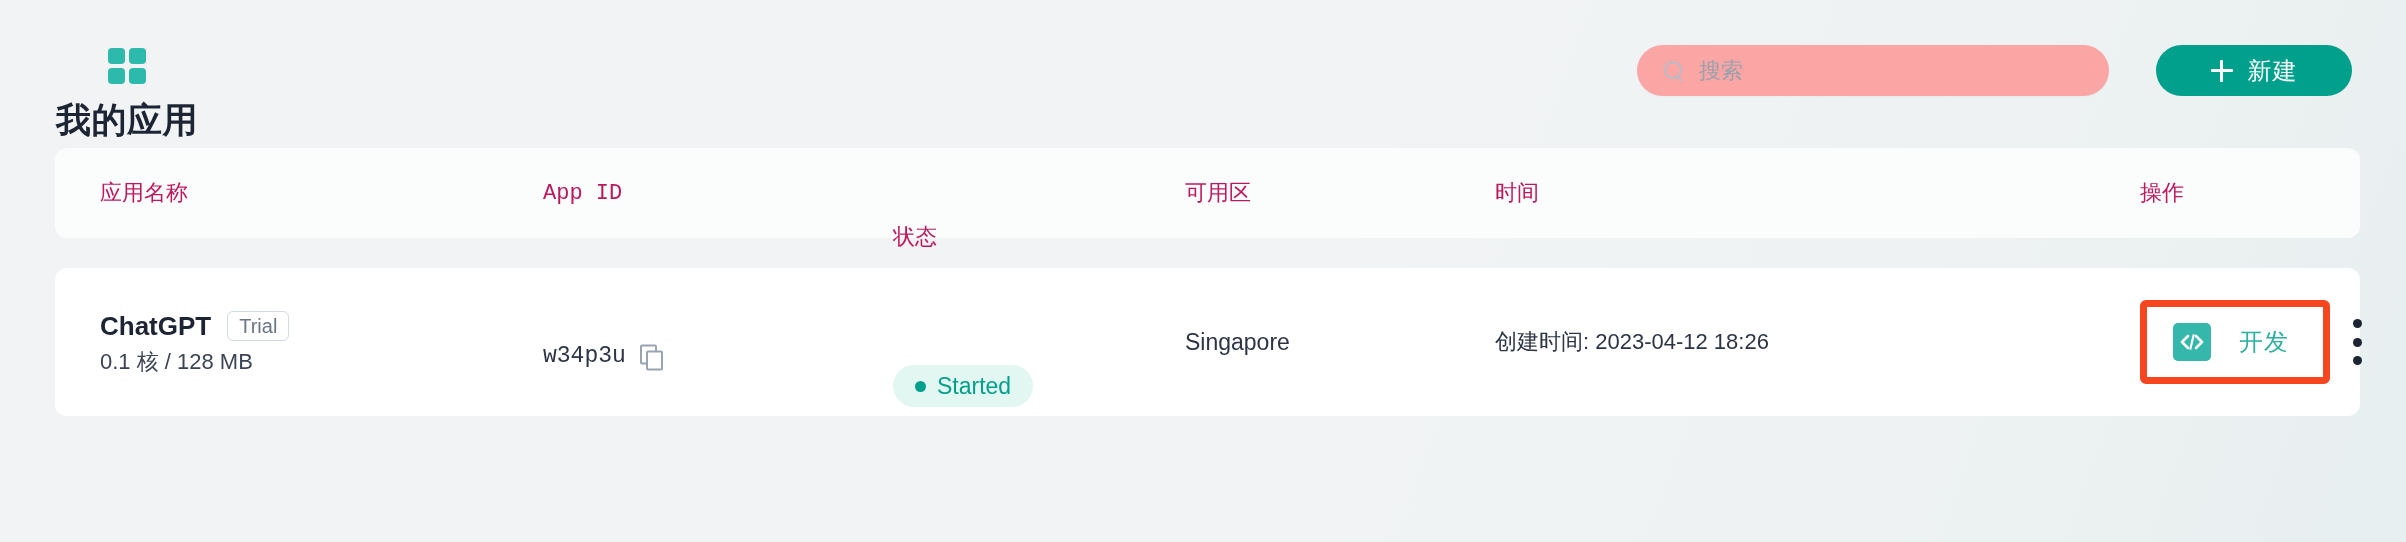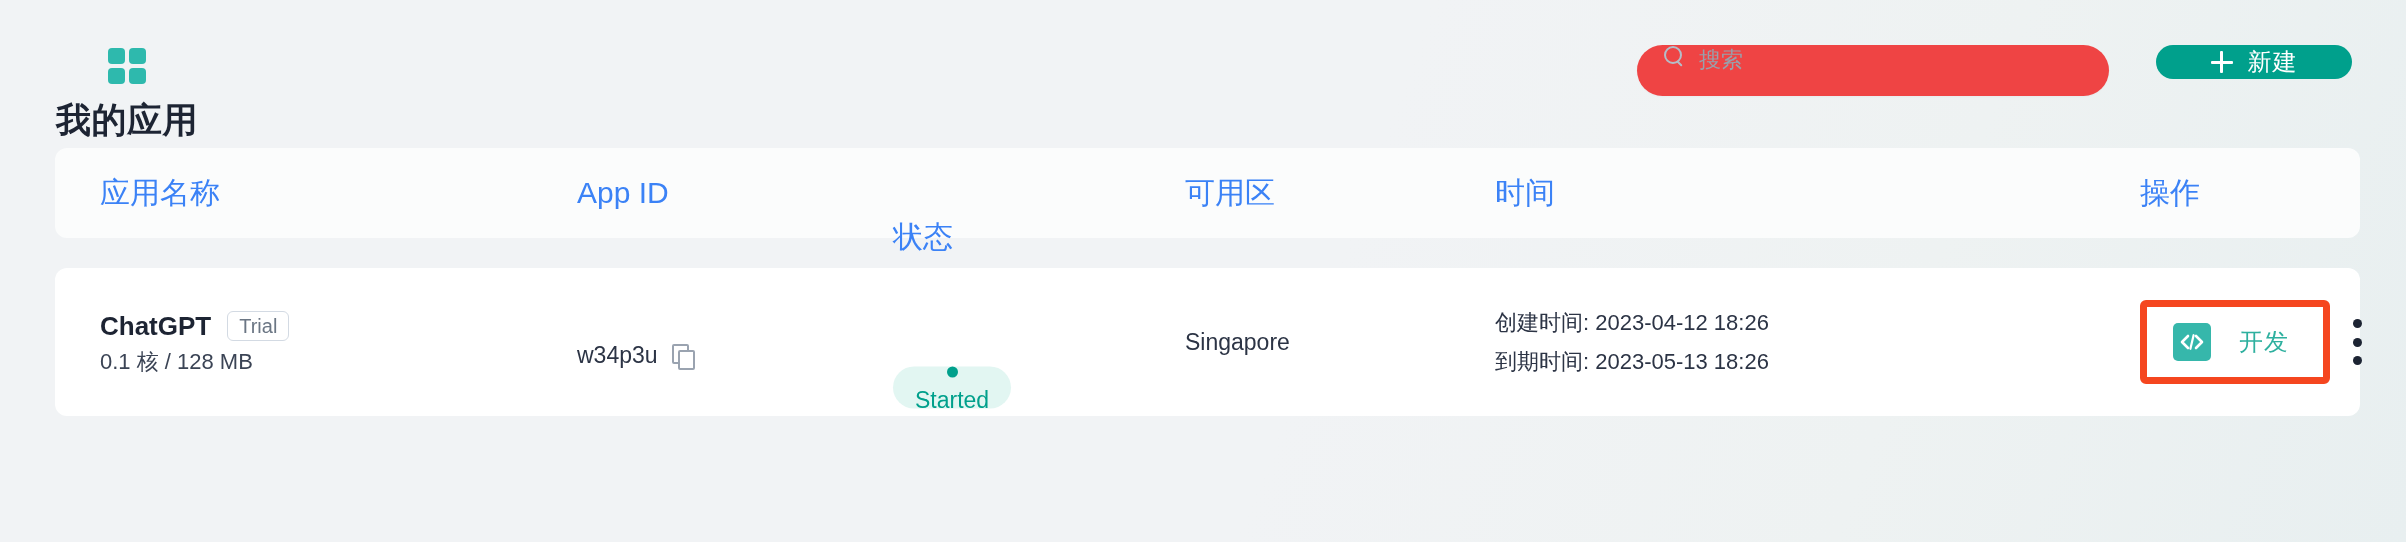--- a/index.html
+++ b/index.html
@@ -67,23 +67,24 @@
     line-height: 1;
   }
 
   
   .search-box {
     position: absolute;
     left: 1637px;
     top: 45px;
     width: 472px;
     height: 51px;
-    background: #ef4444;
+    background: #fca5a5;
     border-radius: 26px;
     display: flex;
+    align-items: center;
     padding: 0 0 0 26px;
     box-shadow: 0 1px 2px rgba(24,40,60,0.03);
   }
 
   .search-icon {
     width: 22px;
     height: 22px;
     flex: 0 0 auto;
     margin-right: 14px;
     position: relative;
@@ -118,21 +119,21 @@
     height: 30px;
   }
   .search-input::placeholder { color: #97a1ad; }
 
   
   .new-button {
     position: absolute;
     left: 2156px;
     top: 45px;
     width: 196px;
-    height: 34px;
+    height: 51px;
     background: #00a08c;
     border: none;
     border-radius: 26px;
     color: #ffffff;
     font-family: inherit;
     font-size: 24px;
     display: flex;
     align-items: center;
     justify-content: center;
     gap: 15px;
@@ -172,32 +173,32 @@
     left: 55px;
     top: 268px;
     width: 2305px;
     height: 148px;
     background: #ffffff;
     border-radius: 12px;
   }
 
   
   .col-name   { left: 45px;   }
-  .col-appid  { left: 522px;  }
+  .col-appid  { left: 488px; font-family: Liberation Mono, monospace;  }
   .col-status { left: 838px; margin-top: 44px;  }
   .col-zone   { left: 1130px; }
   .col-time   { left: 1440px; }
   .col-action { left: 2085px; }
 
   .th {
     position: absolute;
     top: 50%;
     transform: translateY(-50%);
-    font-size: 30px;
-    color: #3b82f6;
+    font-size: 22px;
+    color: #be185d;
     white-space: nowrap;
   }
 
   .cell {
     position: absolute;
     top: 50%;
     transform: translateY(-50%);
     white-space: nowrap;
   }
 
@@ -273,21 +274,20 @@
     display: inline-flex;
     align-items: center;
     gap: 11px;
     height: 42px;
     padding: 0 22px;
     background: #e2f6f2;
     border-radius: 21px;
     font-size: 23px;
     color: #00a08c;
     line-height: 1;
-    flex-direction: column;
   }
   .status-dot {
     width: 11px;
     height: 11px;
     border-radius: 50%;
     background: #00a08c;
     flex: 0 0 auto;
   }
 
   
@@ -427,21 +427,20 @@
         <span>Started</span>
       </span>
     </div>
 
     <div class="cell col-zone">
       <span class="zone-text">Singapore</span>
     </div>
 
     <div class="cell col-time">
       <div class="time-line">创建时间: 2023-04-12 18:26</div>
-      <div class="time-line">到期时间: 2023-05-13 18:26</div>
     </div>
 
     <div class="cell col-action">
       <div class="action-wrap">
         <div class="highlight-box">
           <button class="dev-button">
             <span class="code-icon">
               <svg width="26" height="18" viewBox="0 0 26 18" fill="none" xmlns="http://www.w3.org/2000/svg" aria-hidden="true">
                 <path d="M9 3 L3 9 L9 15" stroke="#ffffff" stroke-width="2.6" stroke-linecap="round" stroke-linejoin="round"></path>
                 <path d="M17 3 L23 9 L17 15" stroke="#ffffff" stroke-width="2.6" stroke-linecap="round" stroke-linejoin="round"></path>

